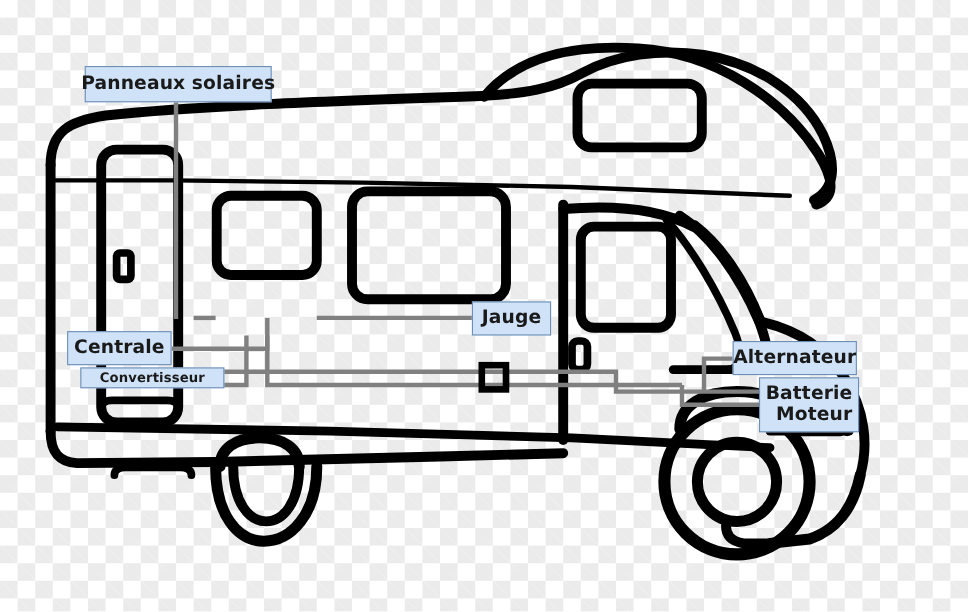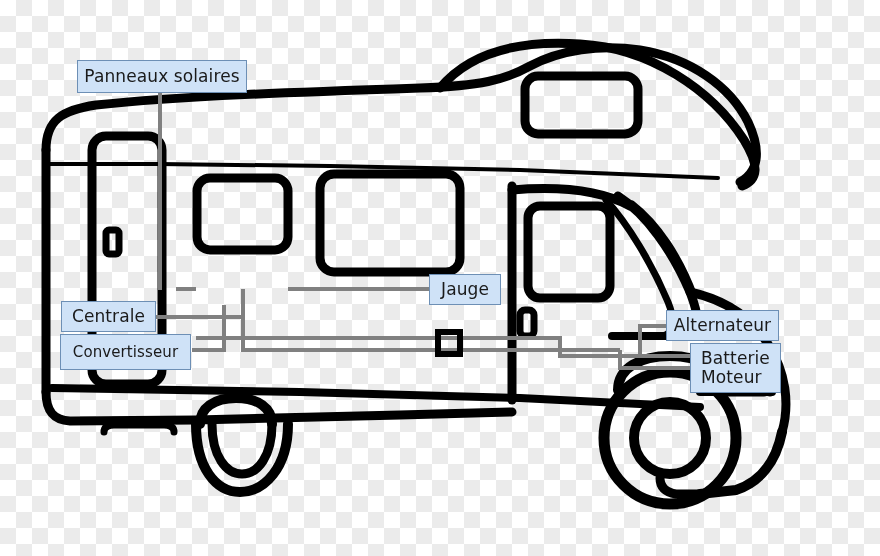--- a/index.html
+++ b/index.html
@@ -29,26 +29,27 @@
     width: 880px;
     height: 556px;
   }
   #label-layer { pointer-events: none; }
   .label {
     position: absolute;
     box-sizing: border-box;
     display: flex;
     align-items: center;
     justify-content: center;
-    text-align: left;
+    text-align: right;
     line-height: 1.12;
     letter-spacing: 0.1px;
     white-space: pre;
     pointer-events: auto;
     cursor: default;
+    font-weight: bold;
   }
   .label.blue {
     background: #cfe2f7;
     border: 1px solid #6d8fb5;
     color: #1a1a1a;
   }
   .label.orange {
     background: #dd6a47;
     border: 1px solid #b04e2f;
     color: #ffffff;
@@ -154,21 +155,21 @@
 
   <div id="label-layer">
 
     <div class="label blue" style="left:77px; top:60px; width:170px; height:33px; font-size:17px;">Panneaux solaires</div>
 
 
     <div class="label blue" style="left:61px; top:301px; width:95px; height:31px; font-size:17px;">Centrale</div>
 
     <div class="label blue" style="left:429px; top:274px; width:72px; height:31px; font-size:17px;">Jauge</div>
 
-    <div class="label blue" style="left:60px; top:334px; width:131px; height:36px; font-size:15px;">Convertisseur</div>
+    <div class="label blue" style="left:73px; top:334px; width:131px; height:19px; font-size:12px;">Convertisseur</div>
 
     <div class="label blue" style="left:690px; top:343px; width:91px; height:50px; font-size:17px;">Batterie
 Moteur</div>
 
     <div class="label blue" style="left:666px; top:310px; width:113px; height:31px; font-size:17px;">Alternateur</div>
 
   </div>
 
 </div>
 

